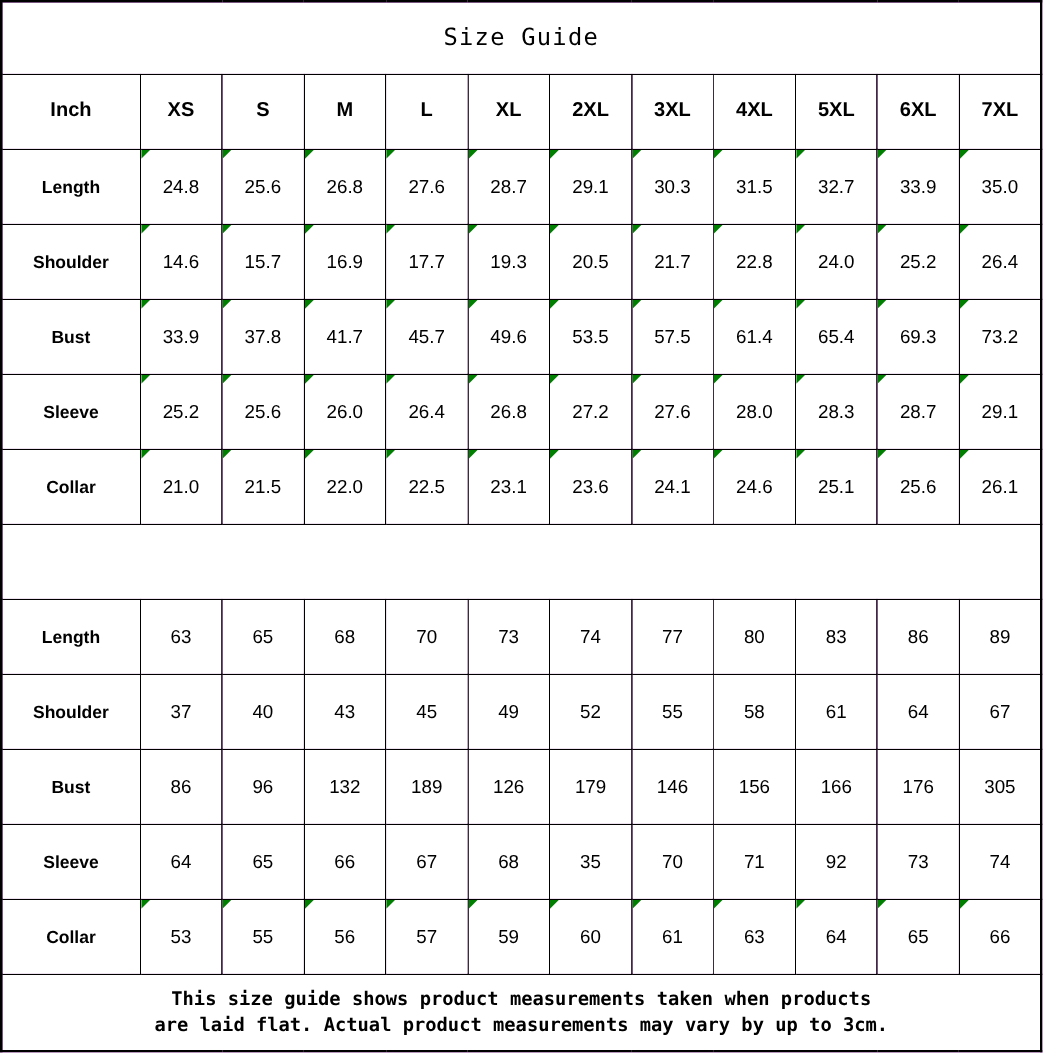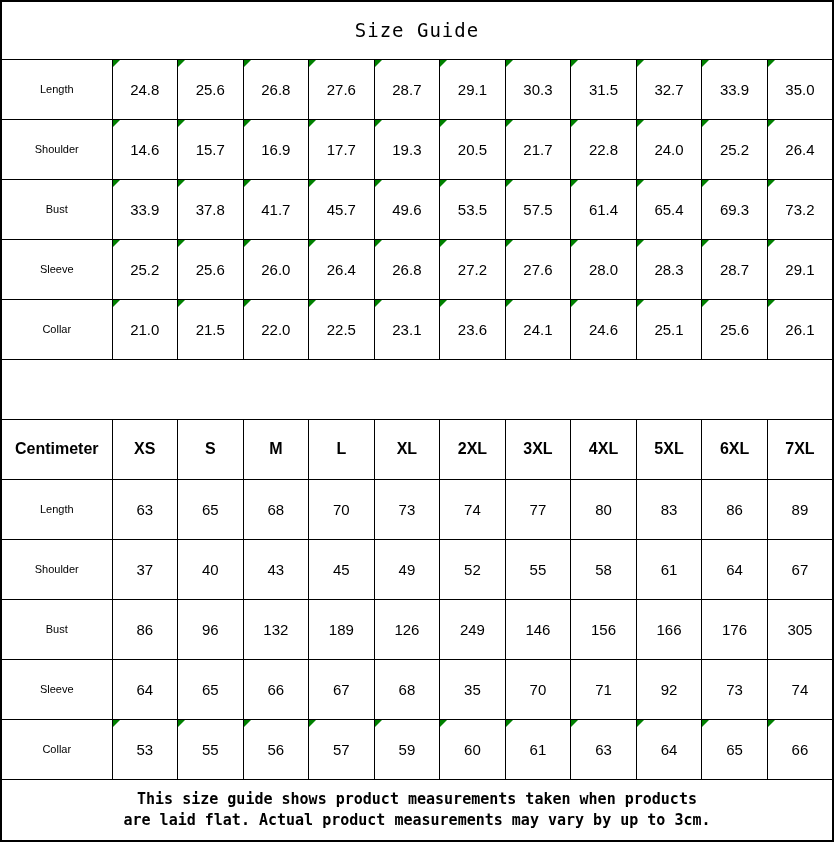--- a/index.html
+++ b/index.html
@@ -44,22 +44,22 @@
     height: 55px;
     font-size: 16px;
     font-weight: bold;
   }
   tr.data-row td {
     height: 55px;
     font-size: 15px;
     font-weight: 400;
   }
   tr.data-row td.row-label {
-    font-weight: normal;
-    font-size: 11px;
+    font-weight: bold;
+    font-size: 14px;
   }
   tr.spacer-row td {
     height: 55px;
   }
   tr.footer-row td {
     height: 56px;
     font-family: "DejaVu Sans Mono", "Liberation Mono", monospace;
     font-size: 15px;
     line-height: 21px;
     font-weight: 400;
@@ -93,20 +93,34 @@
         <col>
         <col>
         <col>
     </colgroup>
     <tbody>
       <tr class="title-row">
         <td colspan="12">Size Guide</td>
       </tr>
     </tbody>
     <tbody>
+        <tr class="header-row">
+          <th class="row-label">Inch</th>
+          <th>XS</th>
+          <th>S</th>
+          <th>M</th>
+          <th>L</th>
+          <th>XL</th>
+          <th>2XL</th>
+          <th>3XL</th>
+          <th>4XL</th>
+          <th>5XL</th>
+          <th>6XL</th>
+          <th>7XL</th>
+        </tr>
         <tr class="data-row">
           <td class="row-label">Length</td>
           <td><span class="flag"></span>24.8</td>
           <td><span class="flag"></span>25.6</td>
           <td><span class="flag"></span>26.8</td>
           <td><span class="flag"></span>27.6</td>
           <td><span class="flag"></span>28.7</td>
           <td><span class="flag"></span>29.1</td>
           <td><span class="flag"></span>30.3</td>
           <td><span class="flag"></span>31.5</td>
@@ -170,34 +184,20 @@
           <td><span class="flag"></span>25.6</td>
           <td><span class="flag"></span>26.1</td>
         </tr>
       </tbody>
     <tbody>
       <tr class="spacer-row">
         <td colspan="12"></td>
       </tr>
     </tbody>
     <tbody>
-        <tr class="header-row">
-          <th class="row-label">Centimeter</th>
-          <th>XS</th>
-          <th>S</th>
-          <th>M</th>
-          <th>L</th>
-          <th>XL</th>
-          <th>2XL</th>
-          <th>3XL</th>
-          <th>4XL</th>
-          <th>5XL</th>
-          <th>6XL</th>
-          <th>7XL</th>
-        </tr>
         <tr class="data-row">
           <td class="row-label">Length</td>
           <td>63</td>
           <td>65</td>
           <td>68</td>
           <td>70</td>
           <td>73</td>
           <td>74</td>
           <td>77</td>
           <td>80</td>
@@ -219,21 +219,21 @@
           <td>64</td>
           <td>67</td>
         </tr>
         <tr class="data-row">
           <td class="row-label">Bust</td>
           <td>86</td>
           <td>96</td>
           <td>132</td>
           <td>189</td>
           <td>126</td>
-          <td>249</td>
+          <td>179</td>
           <td>146</td>
           <td>156</td>
           <td>166</td>
           <td>176</td>
           <td>305</td>
         </tr>
         <tr class="data-row">
           <td class="row-label">Sleeve</td>
           <td>64</td>
           <td>65</td>

